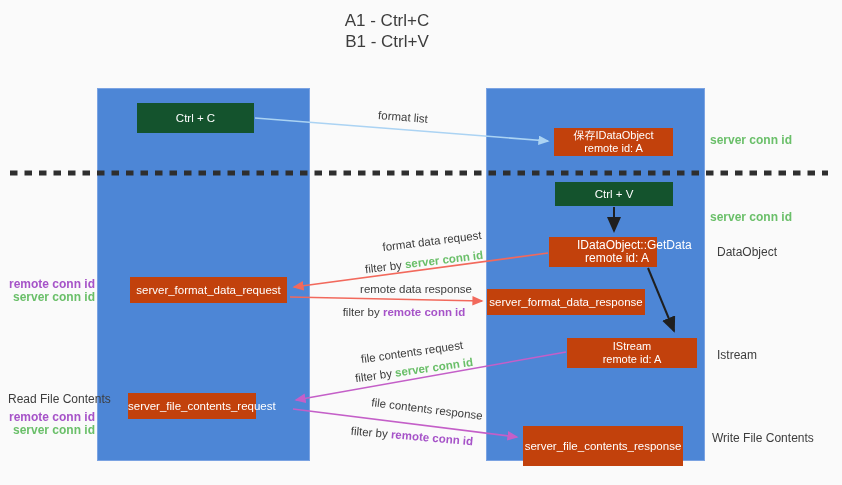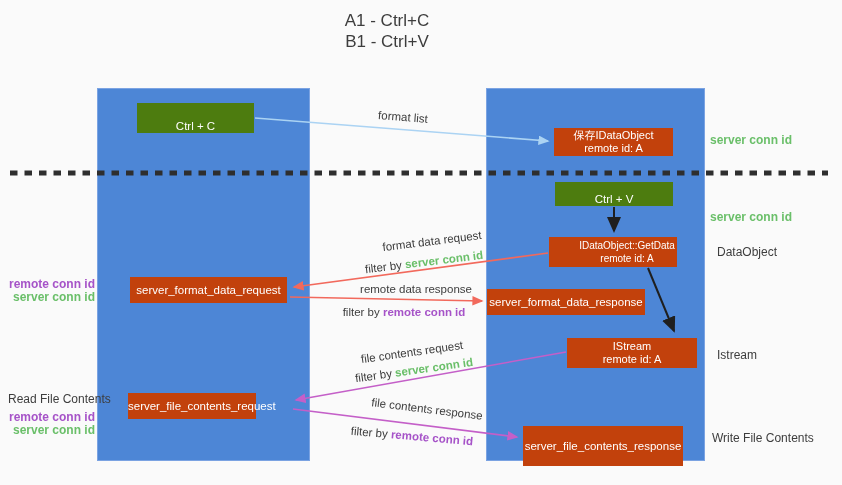--- a/index.html
+++ b/index.html
@@ -13,26 +13,26 @@
   .canvas{position:absolute;left:0;top:0;width:842px;height:485px;}
   .abs{position:absolute;}
   .title{left:0;top:10px;width:682px;text-align:center;font-size:17px;line-height:21px;color:#3d3d3d;margin-left:46px;}
   .lane{background:#4d86d6;border:1px solid #7ba3e2;box-sizing:border-box;}
   .lane-left{left:97px;top:88px;width:213px;height:373px;}
   .lane-right{left:486px;top:88px;width:219px;height:373px;}
   .lane-header{top:53px;text-align:center;font-size:12.5px;line-height:15px;color:#3d3d3d;}
   .lh-left{left:97px;width:213px;}
   .lh-right{left:486px;width:219px;}
   .node{box-sizing:border-box;color:#fff;text-align:center;display:flex;flex-direction:column;justify-content:center;font-size:11.5px;line-height:13px;}
-  .green{background:#4d7c0f;justify-content:flex-end;}
+  .green{background:#14532d;}
   .orange{background:#c2410c;}
   .n-ctrlc{left:137px;top:103px;width:117px;height:30px;}
   .n-save{left:554px;top:128px;width:119px;height:28px;font-size:11px;}
   .n-ctrlv{left:555px;top:182px;width:118px;height:24px;}
-  .n-getdata{left:549px;top:237px;width:128px;height:30px;font-size:10px;padding-left:28px;}
+  .n-getdata{left:549px;top:237px;width:108px;height:30px;font-size:12px;padding-left:28px;}
   .n-fmtreq{left:130px;top:277px;width:157px;height:26px;}
   .n-fmtresp{left:487px;top:289px;width:158px;height:26px;}
   .n-istream{left:567px;top:338px;width:130px;height:30px;font-size:11px;}
   .n-filereq{left:128px;top:393px;width:128px;height:26px;}
   .n-fileresp{left:523px;top:426px;width:160px;height:40px;}
   .side{font-size:12px;line-height:13px;white-space:nowrap;}
   .bold-green{color:#6abf69;font-weight:bold;}
   .bold-purple{color:#a653c8;font-weight:bold;}
   .dark{color:#3d3d3d;}
   .left-col{left:0;width:95px;text-align:right;}

